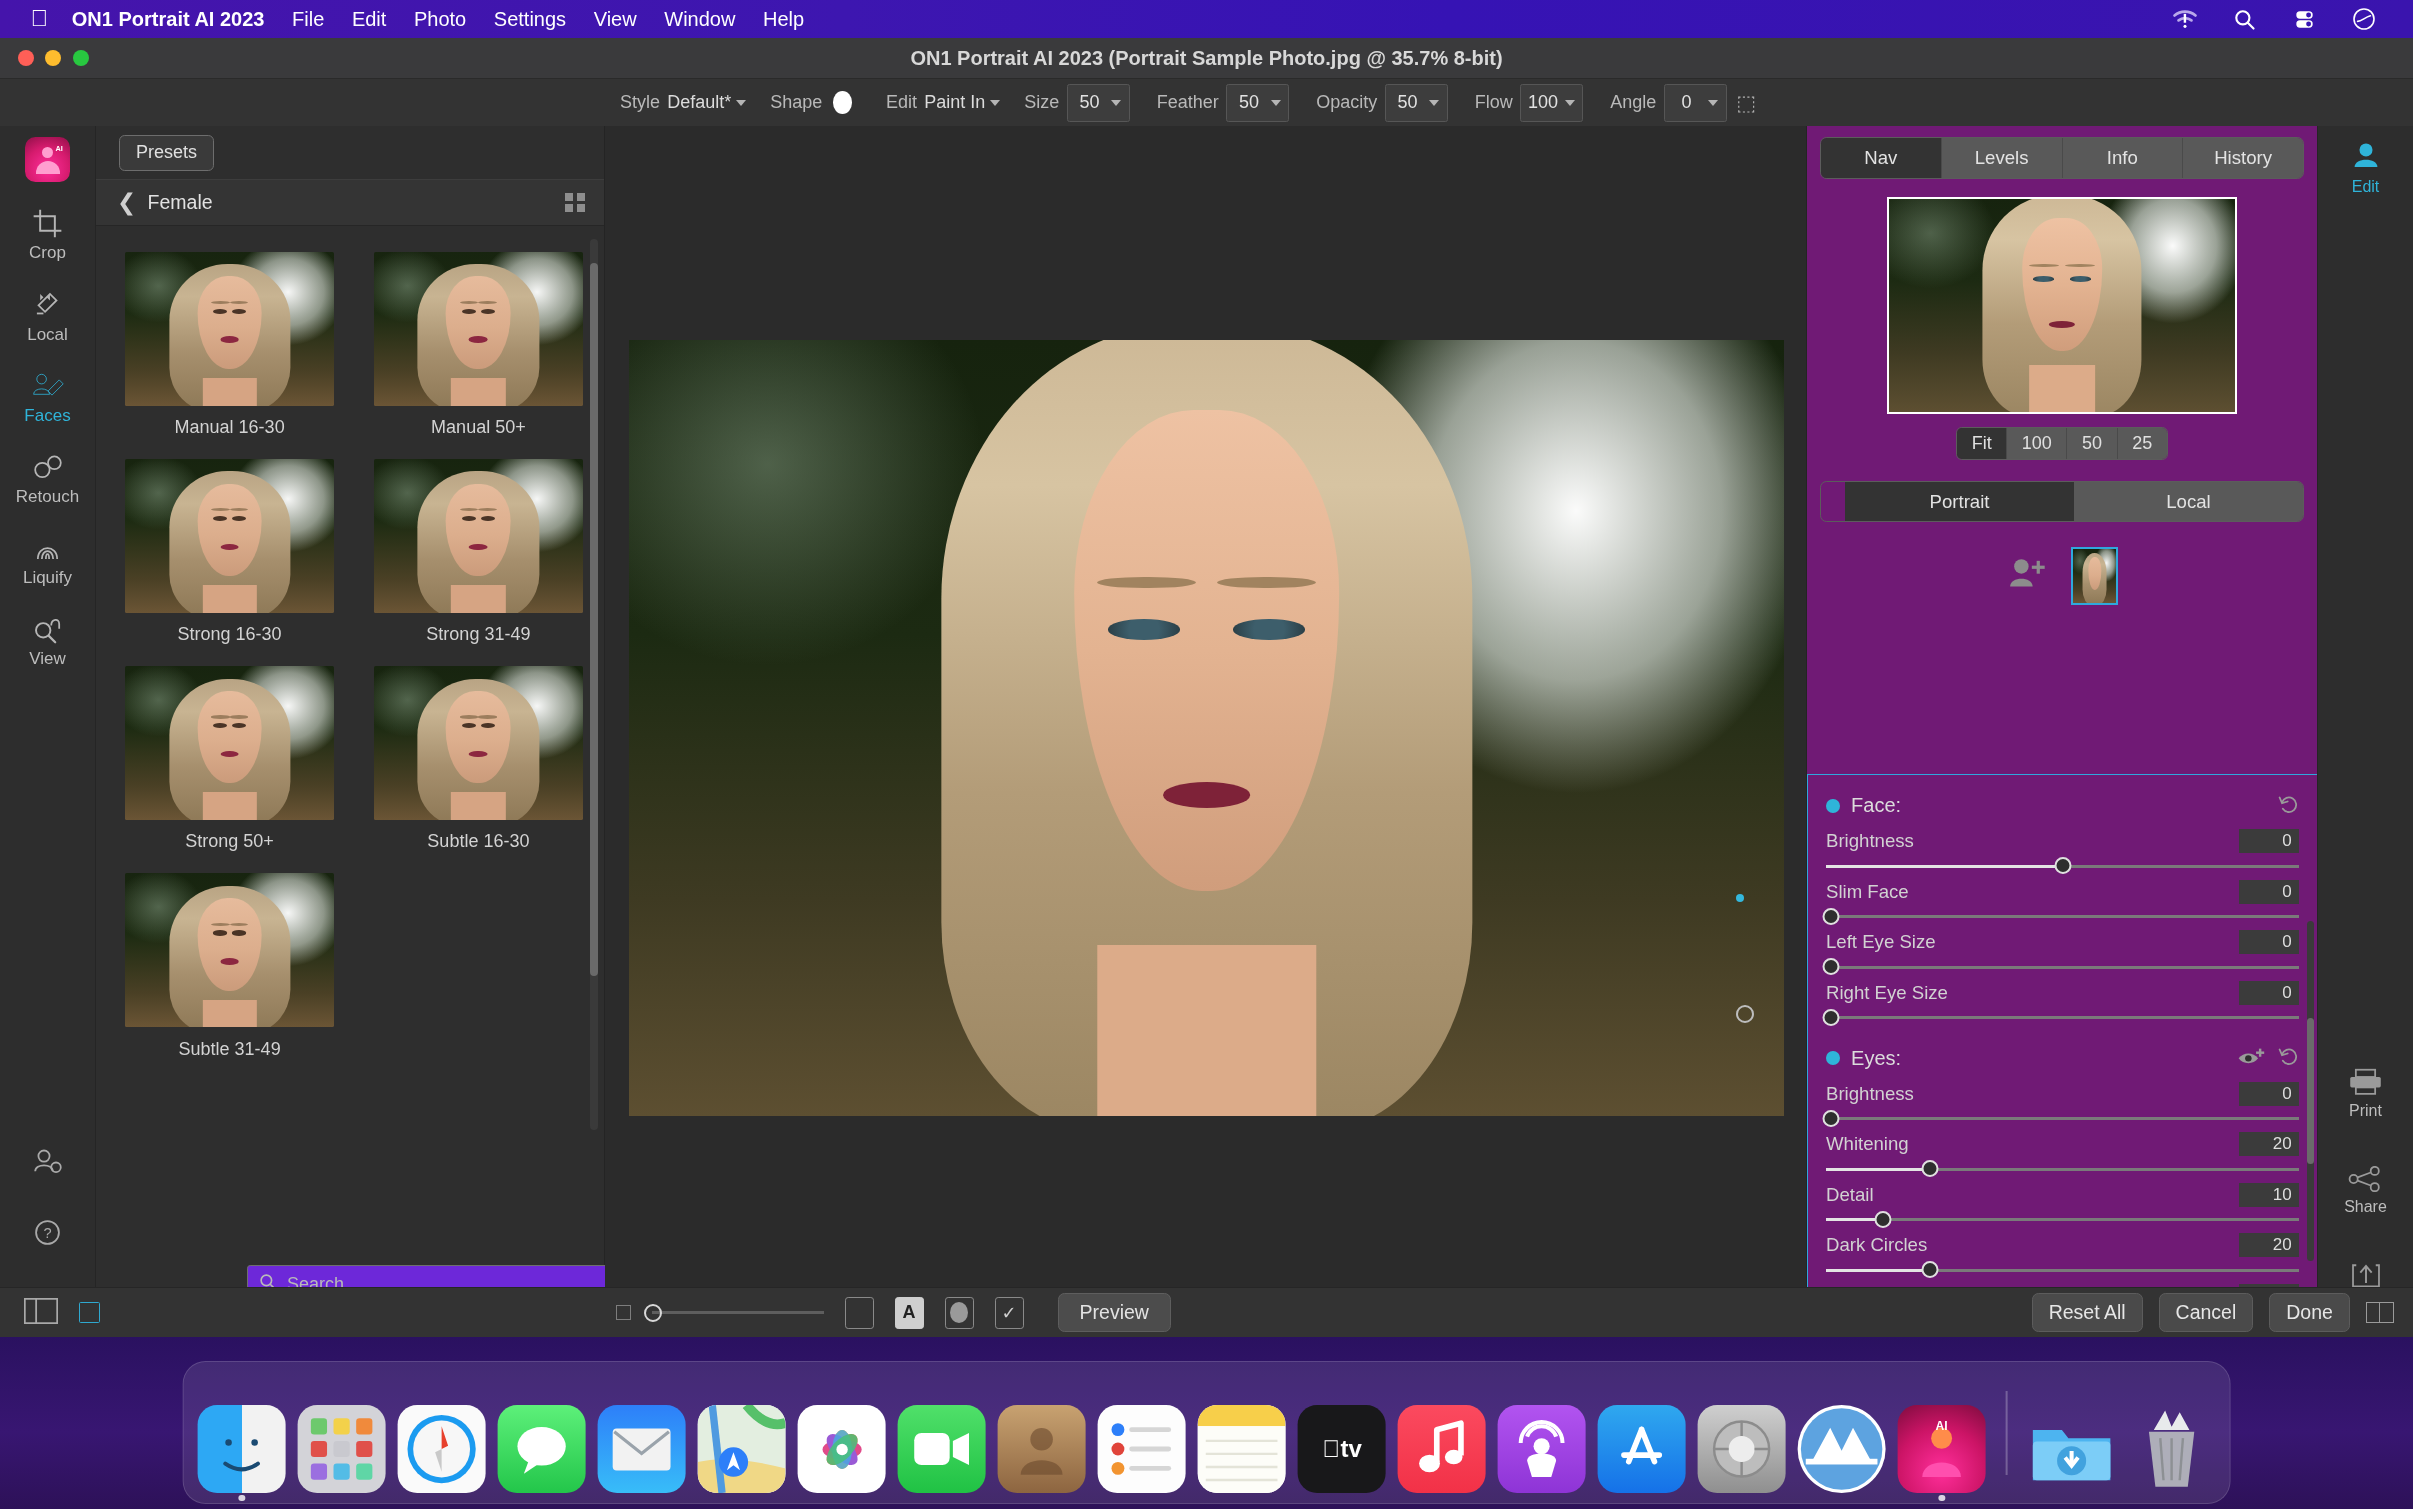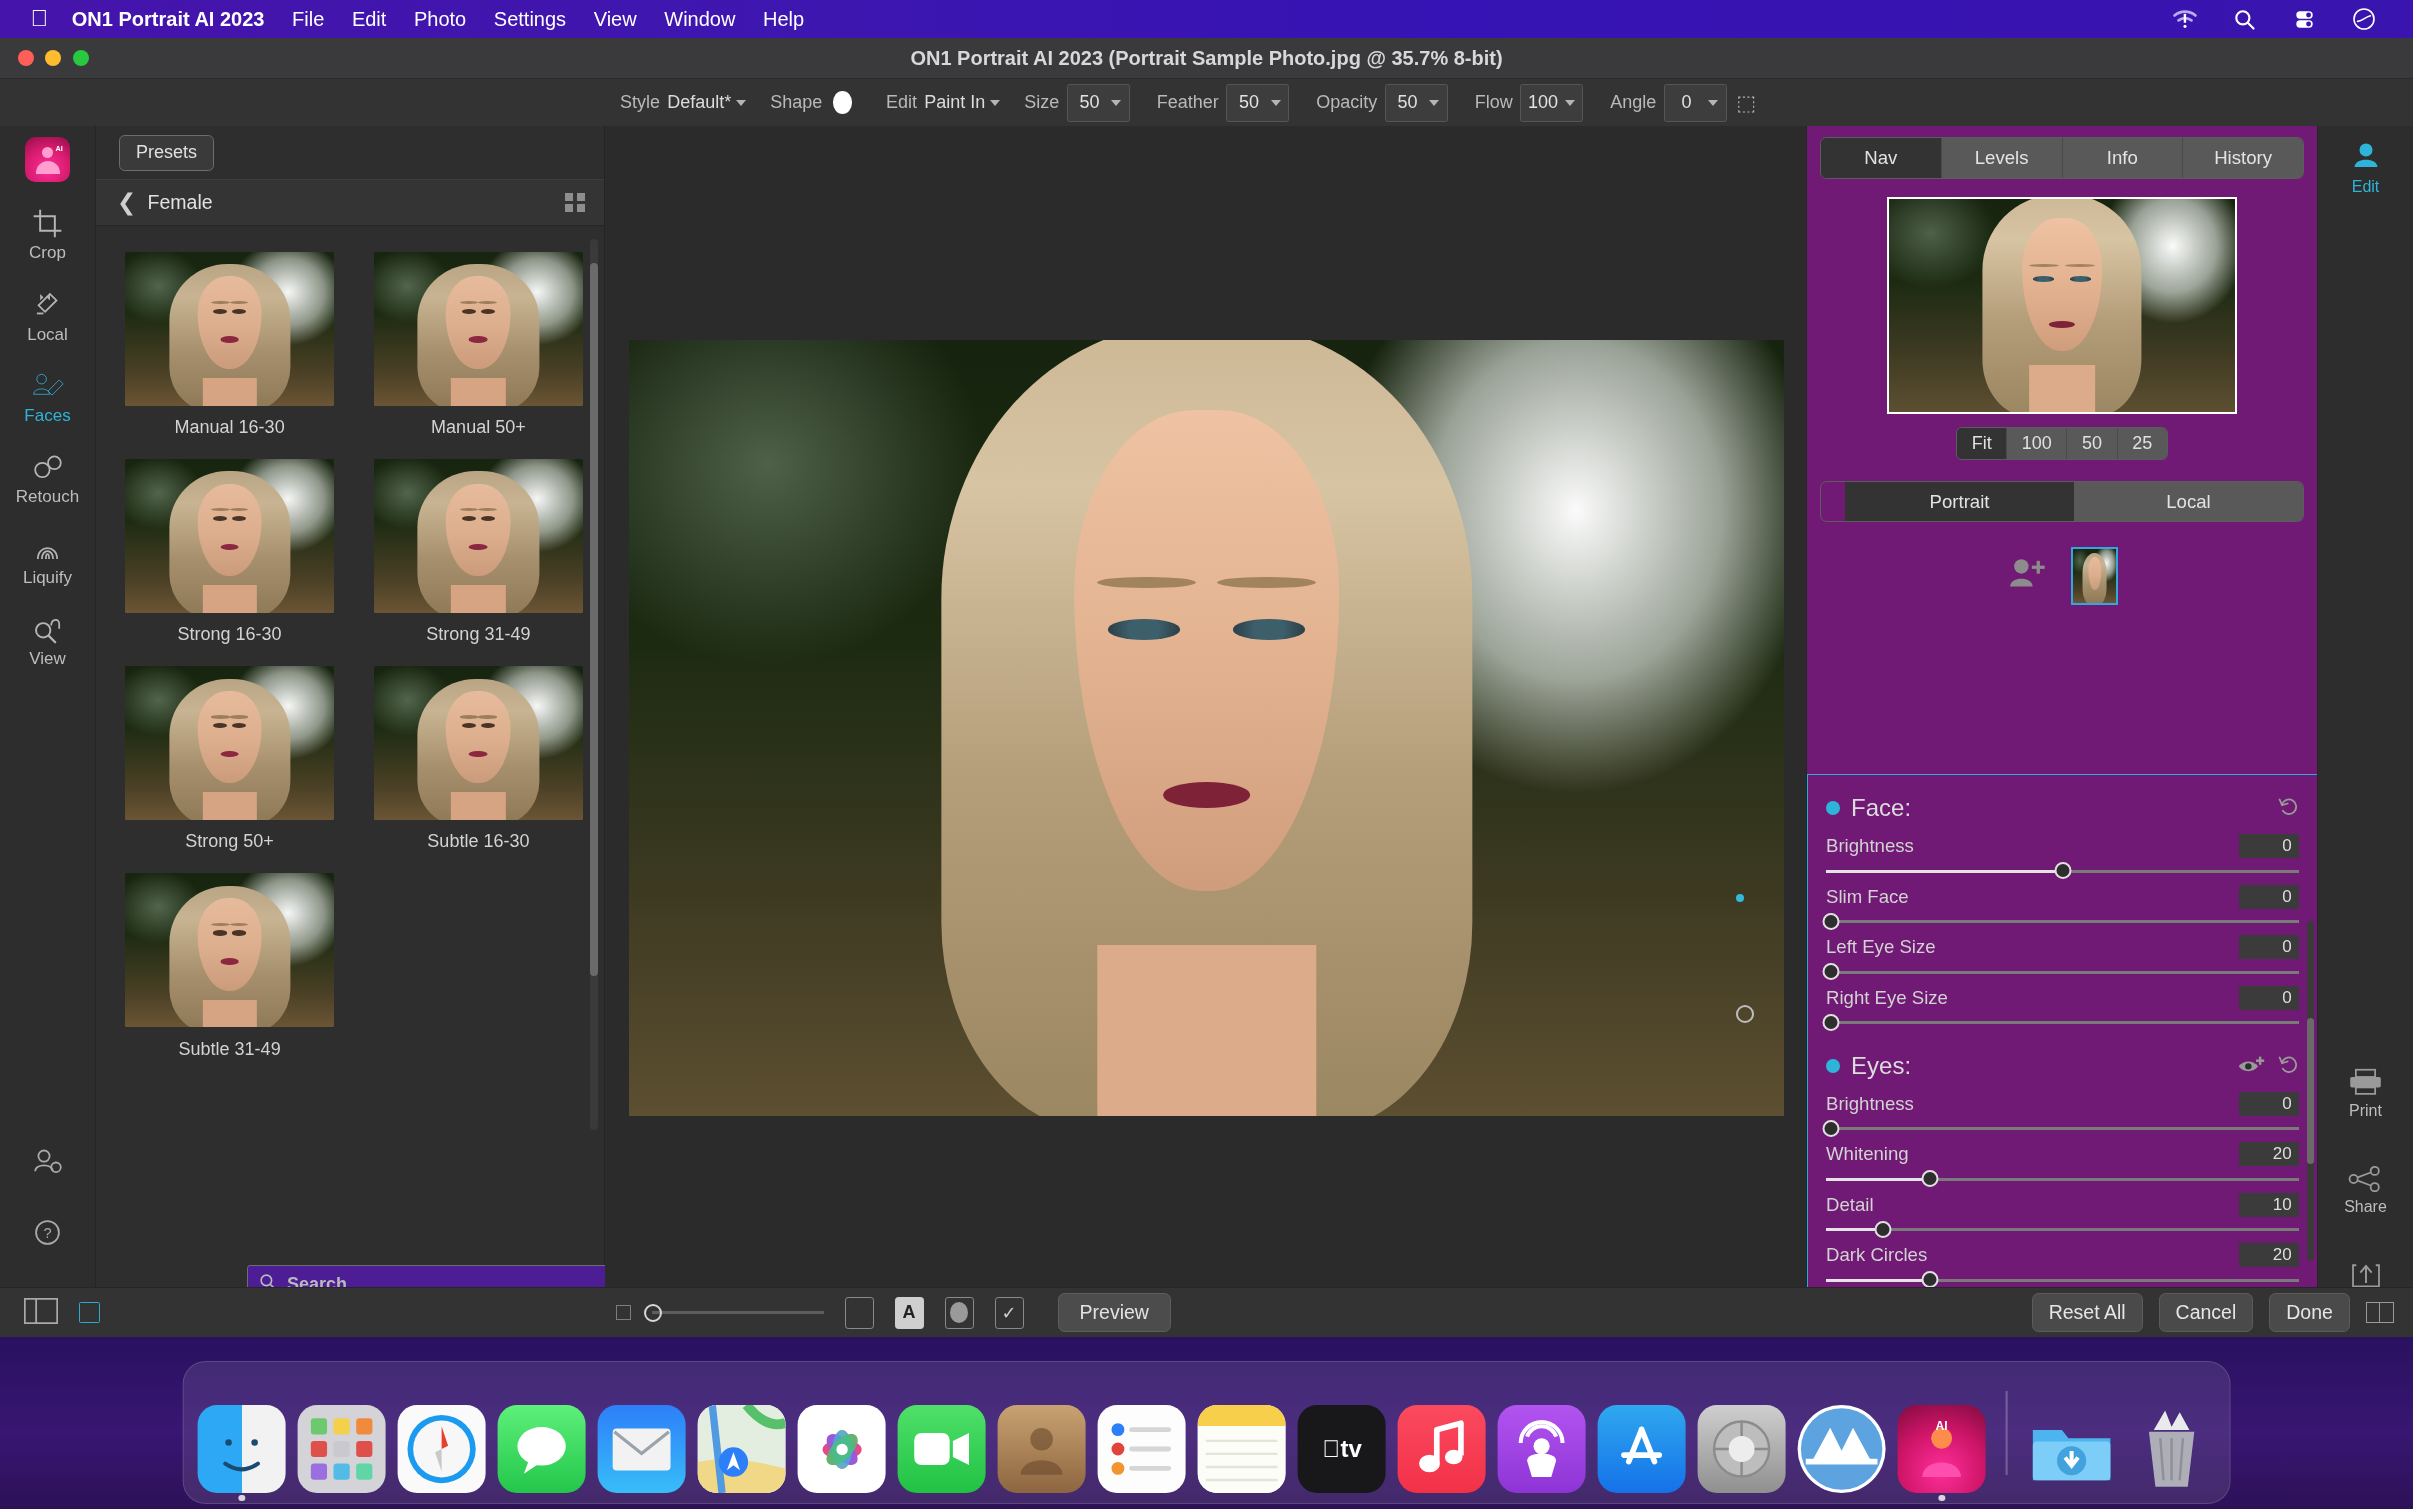--- a/index.html
+++ b/index.html
@@ -101,22 +101,22 @@
     padding:14.6px 16px 0 23px; overflow:hidden;
   }
   .tgrid{ display:grid; grid-template-columns:1fr 1fr; gap:21px 27.6px; }
   .tcell{ display:flex; flex-direction:column; align-items:center; }
   .tcell .img{ width:209px; height:154px; border-radius:1.6px; overflow:hidden; position:relative; }
   .tcell .cap{ font-size:18px; color:#d3d3d3; margin-top:11.3px; text-align:center; }
   .psc{ position:absolute; right:6.5px; top:113px; width:8px; height:891px; background:#3a3a3a; border-radius:4px; }
   .psc i{ position:absolute; top:24px; left:0; width:8px; height:713px; background:#6a6a6a; border-radius:4px; display:block; }
   .search-wrap{ position:absolute; left:151px; bottom:34px; width:405px; }
   .searchbox{
-    height:38px; border:0.8px solid #6e6e6e; border-radius:3.2px; background:#4c1d95;
-    display:flex; align-items:center; padding:0 11.3px; gap:9.7px; color:#b9b9b9; font-size:18px;font-weight:bold;
+    height:38px; border:0.8px solid #6e6e6e; border-radius:3.2px; background:#6d28d9;
+    display:flex; align-items:center; padding:0 11.3px; gap:9.7px; color:#b9b9b9; font-size:18px;
   }
 
   
   .portrait{ position:absolute; inset:0; background:
       radial-gradient(ellipse 38% 48% at 78% 26%, rgba(255,255,255,.96) 0%, rgba(236,240,235,.55) 45%, rgba(0,0,0,0) 72%),
       radial-gradient(ellipse 30% 34% at 16% 22%, rgba(150,175,150,.45) 0%, rgba(0,0,0,0) 70%),
       linear-gradient(180deg,#17240f 0%,#1d2b12 40%,#4a4025 78%,#6b5535 100%);
   }
   .portrait .hair{
     position:absolute; left:50%; top:8%; transform:translateX(-50%);
@@ -221,21 +221,21 @@
   .addface{ color:#8c8c8c; }
   .facethumb{ width:47px; height:58px; border:2.4px solid #2fa8dd; overflow:hidden; position:relative; }
 
   .sliders{
     position:absolute; left:0; top:648px; width:511px; height:519px;
     border-top:1.6px solid #2fa8dd; border-left:1.6px solid #2fa8dd; border-right:1.6px solid #2fa8dd;
     padding:11.3px 18px 0 18px; overflow:hidden;
   }
   .sec-head{ display:flex; align-items:center; margin-top:8px; margin-bottom:6.5px; }
   .sec-dot{ width:13.8px;height:13.8px;border-radius:50%;background:#2fb4d9; margin-right:11.3px; }
-  .sec-title{ font-size:24px; color:#dcdcdc; }
+  .sec-title{ font-size:20px; color:#dcdcdc; }
   .sec-act{ margin-left:auto; display:flex; align-items:center; gap:13px; color:#9a9a9a; }
   .srow{ margin-top:12px; }
   .srow .top{ display:flex; align-items:center; }
   .srow .nm{ font-size:18.6px; color:#d2d2d2; }
   .srow .vb{ margin-left:auto; min-width:60px; height:24px; background:#3b3b3b;
       display:flex; align-items:center; justify-content:flex-end; padding-right:7.3px;
       font-size:17px; color:#dedede; }
   .track{ position:relative; height:3.2px; background:#7a7a7a; margin-top:11.3px; }
   .track .fill{ position:absolute; left:0; top:0; height:3.2px; background:#e4e4e4; }
   .track .knob{ position:absolute; top:-7.3px; width:17px;height:17px; border-radius:50%;

